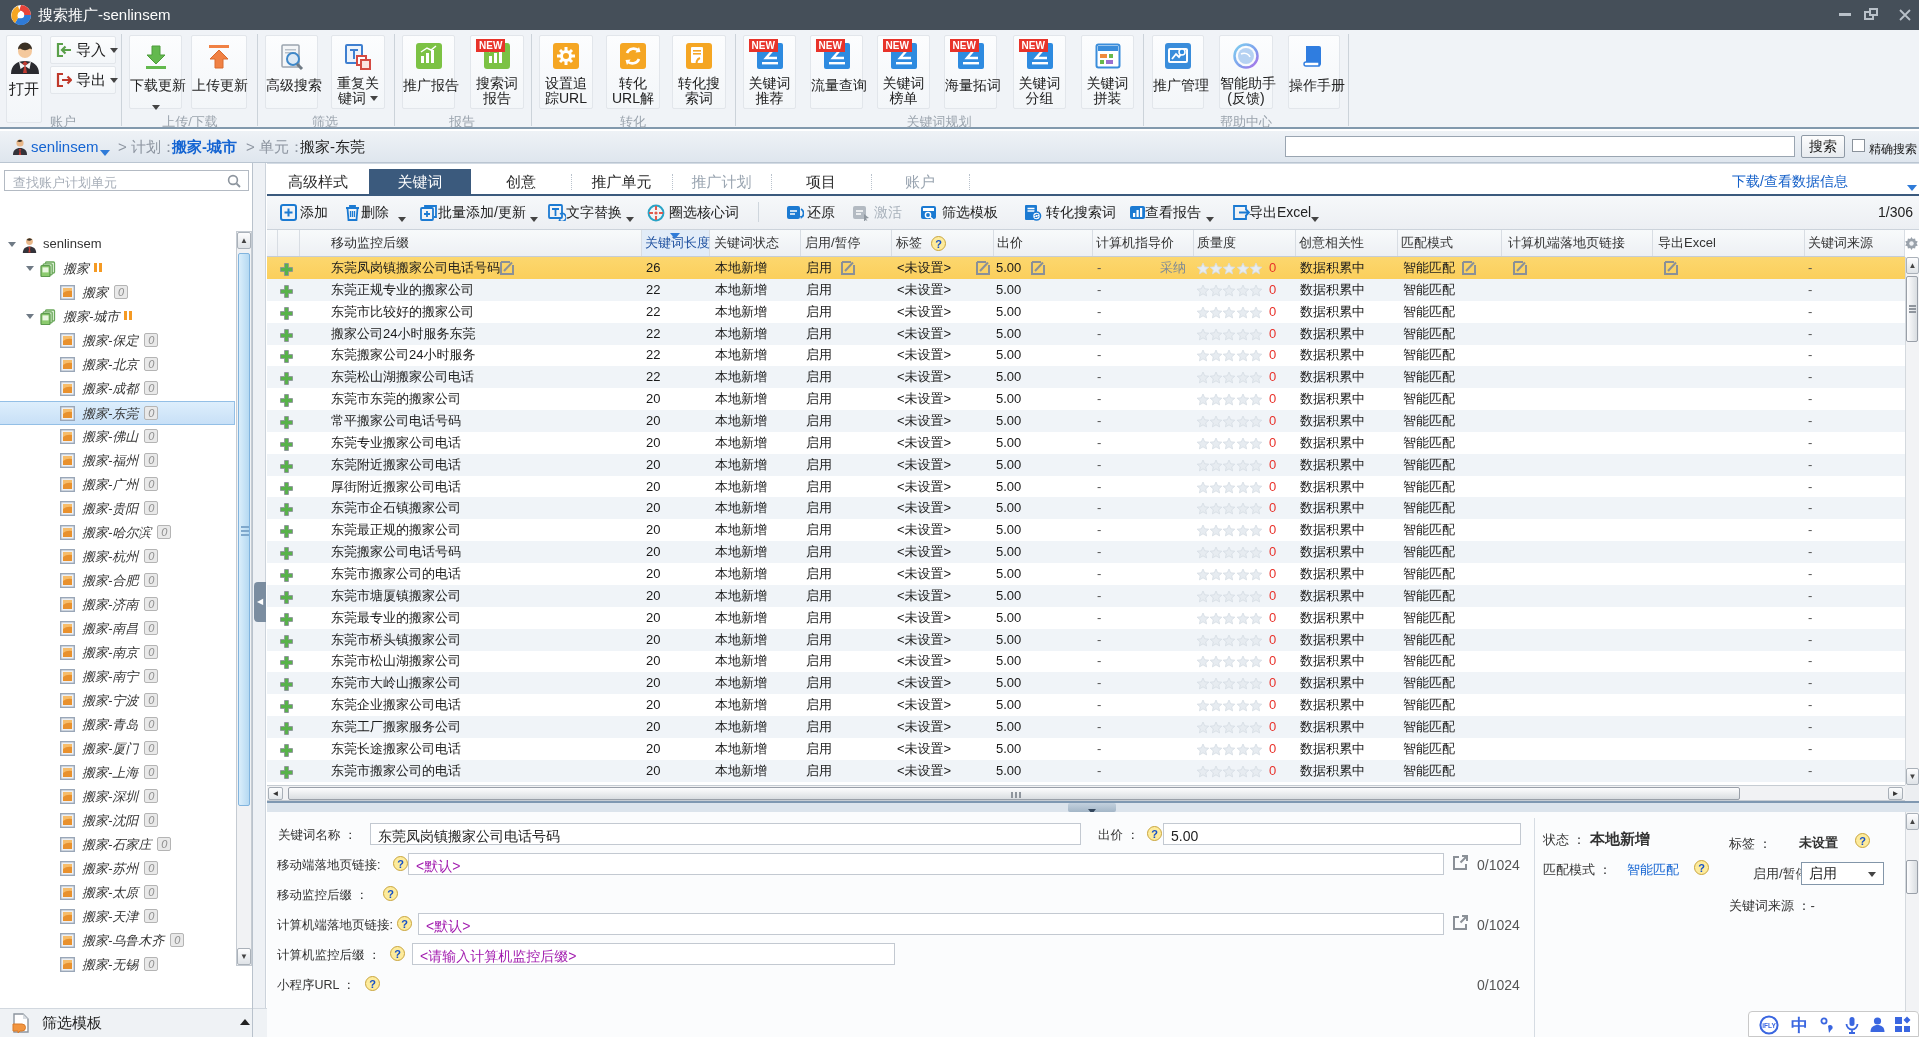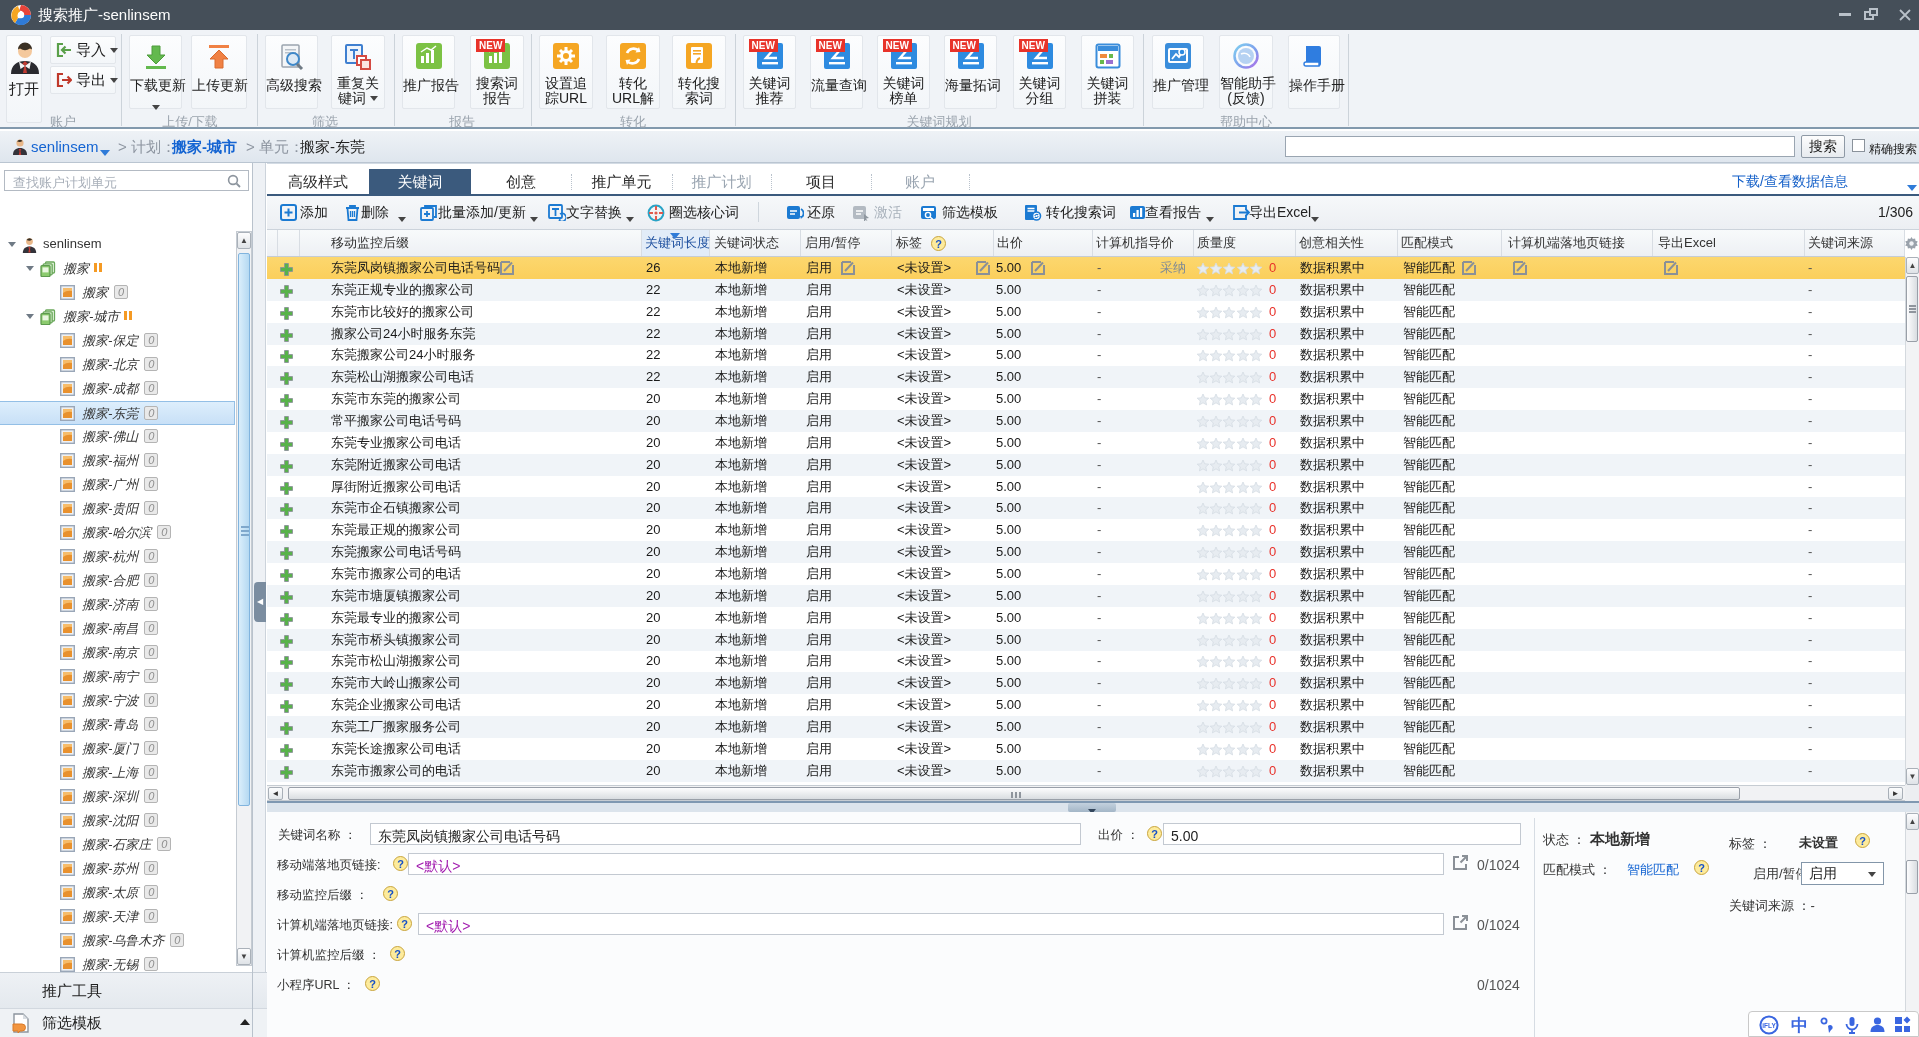--- a/index.html
+++ b/index.html
@@ -609,23 +609,20 @@
       <div class="ab sbtn" style="top:0">▲</div>
       <div id="tthumb" class="ab">
         <div class="ab grip" style="top:272px"></div>
         <div class="ab grip" style="top:276px"></div>
         <div class="ab grip" style="top:280px"></div>
       </div>
       <div class="ab sbtn" style="top:716px">▼</div>
     </div>
 <div id="sash" class="ab"></div>
     <div id="collapse" class="ab">◀</div>
-<div id="ltools" class="ab">
-      <div class="ab t">推广工具</div>
-    </div>
 <div id="lfilter" class="ab">
       <div class="ab t">筛选模板</div>
       <svg class="ab" style="left:12px;top:4px" width="18" height="20" viewBox="0 0 18 20">
         <path d="M2 1 h9 l5 5 v13 h-14 z" fill="#fff" stroke="#8d959e" stroke-width="1.4"></path>
         <path d="M11 1 l5 5 h-5 z" fill="#d8dde2"></path>
         <path d="M1 11 h9 a3.5 3.5 0 0 1 0 7 h-2 l-2 2 v-2 h-5 z" fill="#f2953f" stroke="#d97b28" stroke-width="1"></path>
       </svg>
       <div class="ab" style="left:240px;top:10px;width:0;height:0;border-left:5px solid transparent;border-right:5px solid transparent;border-bottom:6px solid #222"></div>
     </div>
 <div class="ab" style="left:252px;top:0;width:1px;height:874px;background:#b9c2cc"></div>
@@ -1395,20 +1392,23 @@
 <div class="ab inp" style="left:151px;top:101px;width:1026px">
       <span class="ph">&lt;默认&gt;</span>
     </div>
 <svg class="ab" style="left:1185px;top:102px" width="17" height="17" viewBox="0 0 17 17">
       <path d="M7 3 H2 v12 h12 v-5" fill="none" stroke="#8a9097" stroke-width="2"></path>
       <path d="M10 2 h5 v5 M15 2 L8.5 8.5" fill="none" stroke="#8a9097" stroke-width="2"></path>
     </svg>
 <div class="ab cnt" style="left:1210px;top:105px">0/1024</div>
 <div class="ab lb" style="left:10px;top:135px">计算机监控后缀 ：</div>
 <div class="ab qico" style="left:123px;top:134px">?</div>
+<div class="ab inp" style="left:145px;top:131px;width:483px">
+      <span class="ph">&lt;请输入计算机监控后缀&gt;</span>
+    </div>
 <div class="ab lb" style="left:10px;top:165px">小程序URL ：</div>
 <div class="ab qico" style="left:98px;top:164px">?</div>
 <div class="ab cnt" style="left:1210px;top:165px">0/1024</div>
 <div id="fdivider" class="ab"></div>
 <div class="ab rt" style="left:1276px;top:19px">状态 ：</div>
 <div class="ab rt" style="left:1323px;top:18px;font-weight:bold;font-size:15px">本地新增</div>
 <div class="ab rt" style="left:1276px;top:49px">匹配模式 ：</div>
 <div class="ab rt" style="left:1360px;top:49px;color:#1464d2">智能匹配</div>
 <div class="ab qico" style="left:1427px;top:48px">?</div>
 <div class="ab rt" style="left:1462px;top:23px">标签 ：</div>

